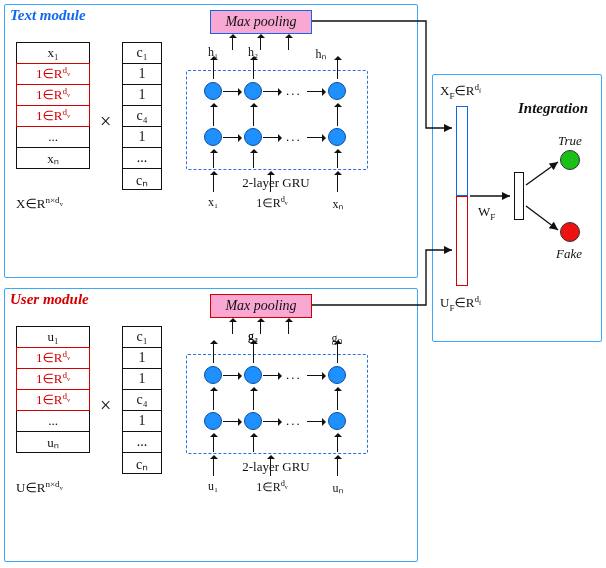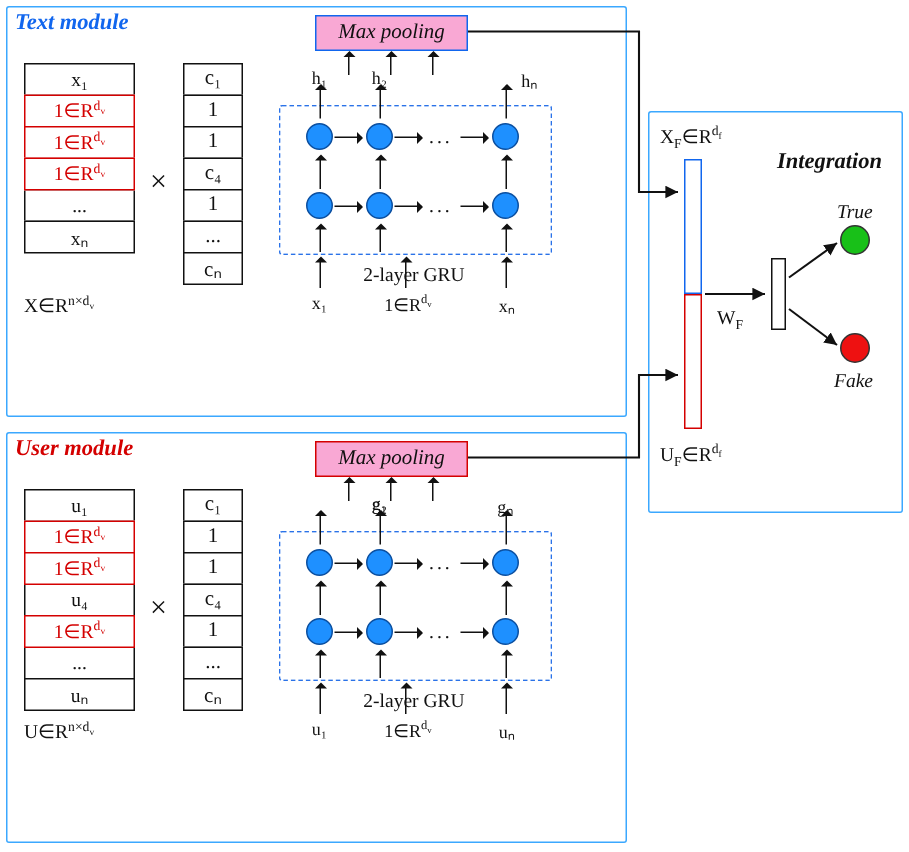--- a/index.html
+++ b/index.html
@@ -186,41 +186,40 @@
 <div class="arrow up" style="left:213px; top:57px;  height:22px;"></div>
 <div class="arrow up" style="left:253px; top:57px;  height:22px;"></div>
 <div class="arrow up" style="left:337px; top:57px;  height:22px;"></div>
 
 <div class="arrow up" style="left:232px; top:35px; height:15px;"></div>
 <div class="arrow up" style="left:260px; top:35px; height:15px;"></div>
 <div class="arrow up" style="left:288px; top:35px; height:15px;"></div>
 
 <div class="in-lbl" style="left:203px; top:45px; width:20px;">h₁</div>
 <div class="in-lbl" style="left:243px; top:45px; width:20px;">h₂</div>
-<div class="in-lbl" style="left:343px; top:45px; width:20px;font-family:Liberation Serif, serif;">hₙ</div>
+<div class="in-lbl" style="left:311px; top:45px; width:20px;font-family:Liberation Serif, serif;">hₙ</div>
 
 <div class="in-lbl" style="left:200px; top:195px; width:26px;">x₁</div>
 <div class="in-lbl" style="left:232px; top:195px; width:80px;">1∈R<sup>d<sub>v</sub></sup></div>
 <div class="in-lbl" style="left:325px; top:195px; width:26px;">xₙ</div>
 <div class="arrow up" style="left:213px; top:172px; height:20px;"></div>
 <div class="arrow up" style="left:270px; top:172px; height:20px;"></div>
 <div class="arrow up" style="left:337px; top:172px; height:20px;"></div>
 
 <div class="module-box" style="left:4px; top:288px; width:412px; height:272px;"></div>
 <div class="mod-title red" style="left:10px; top:291px;">User module</div>
 
 <div class="stack" style="left:16px; top:326px; width:74px;">
   <div class="cell">u₁</div>
   <div class="cell red">
       <span>1∈R<sup>d<sub>v</sub></sup></span>
     </div>
   <div class="cell red">
       <span>1∈R<sup>d<sub>v</sub></sup></span>
     </div>
-  <div class="cell">u₄</div>
   <div class="cell red">
       <span>1∈R<sup>d<sub>v</sub></sup></span>
     </div>
   <div class="cell">...</div>
   <div class="cell">uₙ</div>
 </div>
 <div class="caption" style="left:16px; top:479px;">U∈R<sup>n×d<sub>v</sub></sup></div>
 
 <div class="op" style="left:100px; top:394px;">×</div>
 

